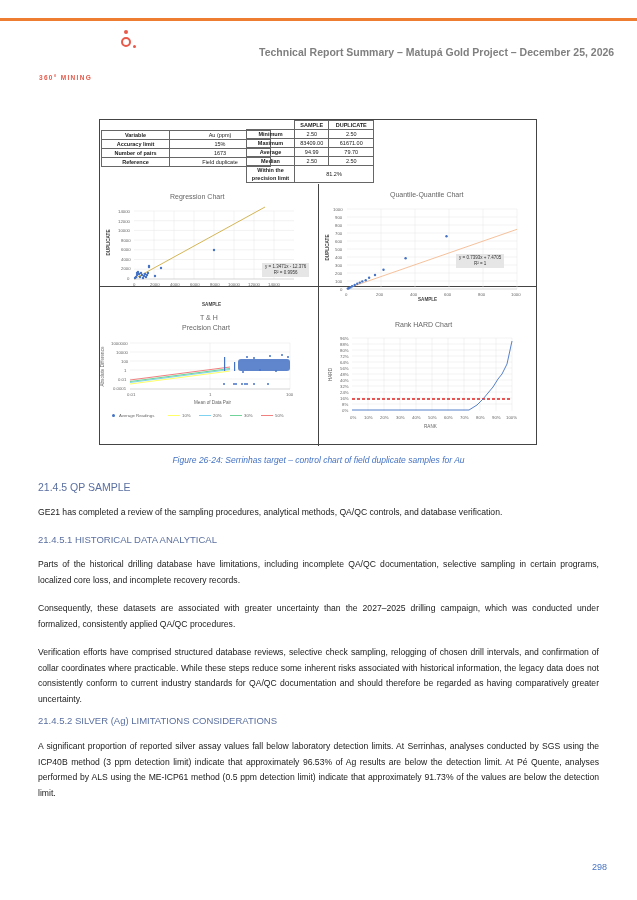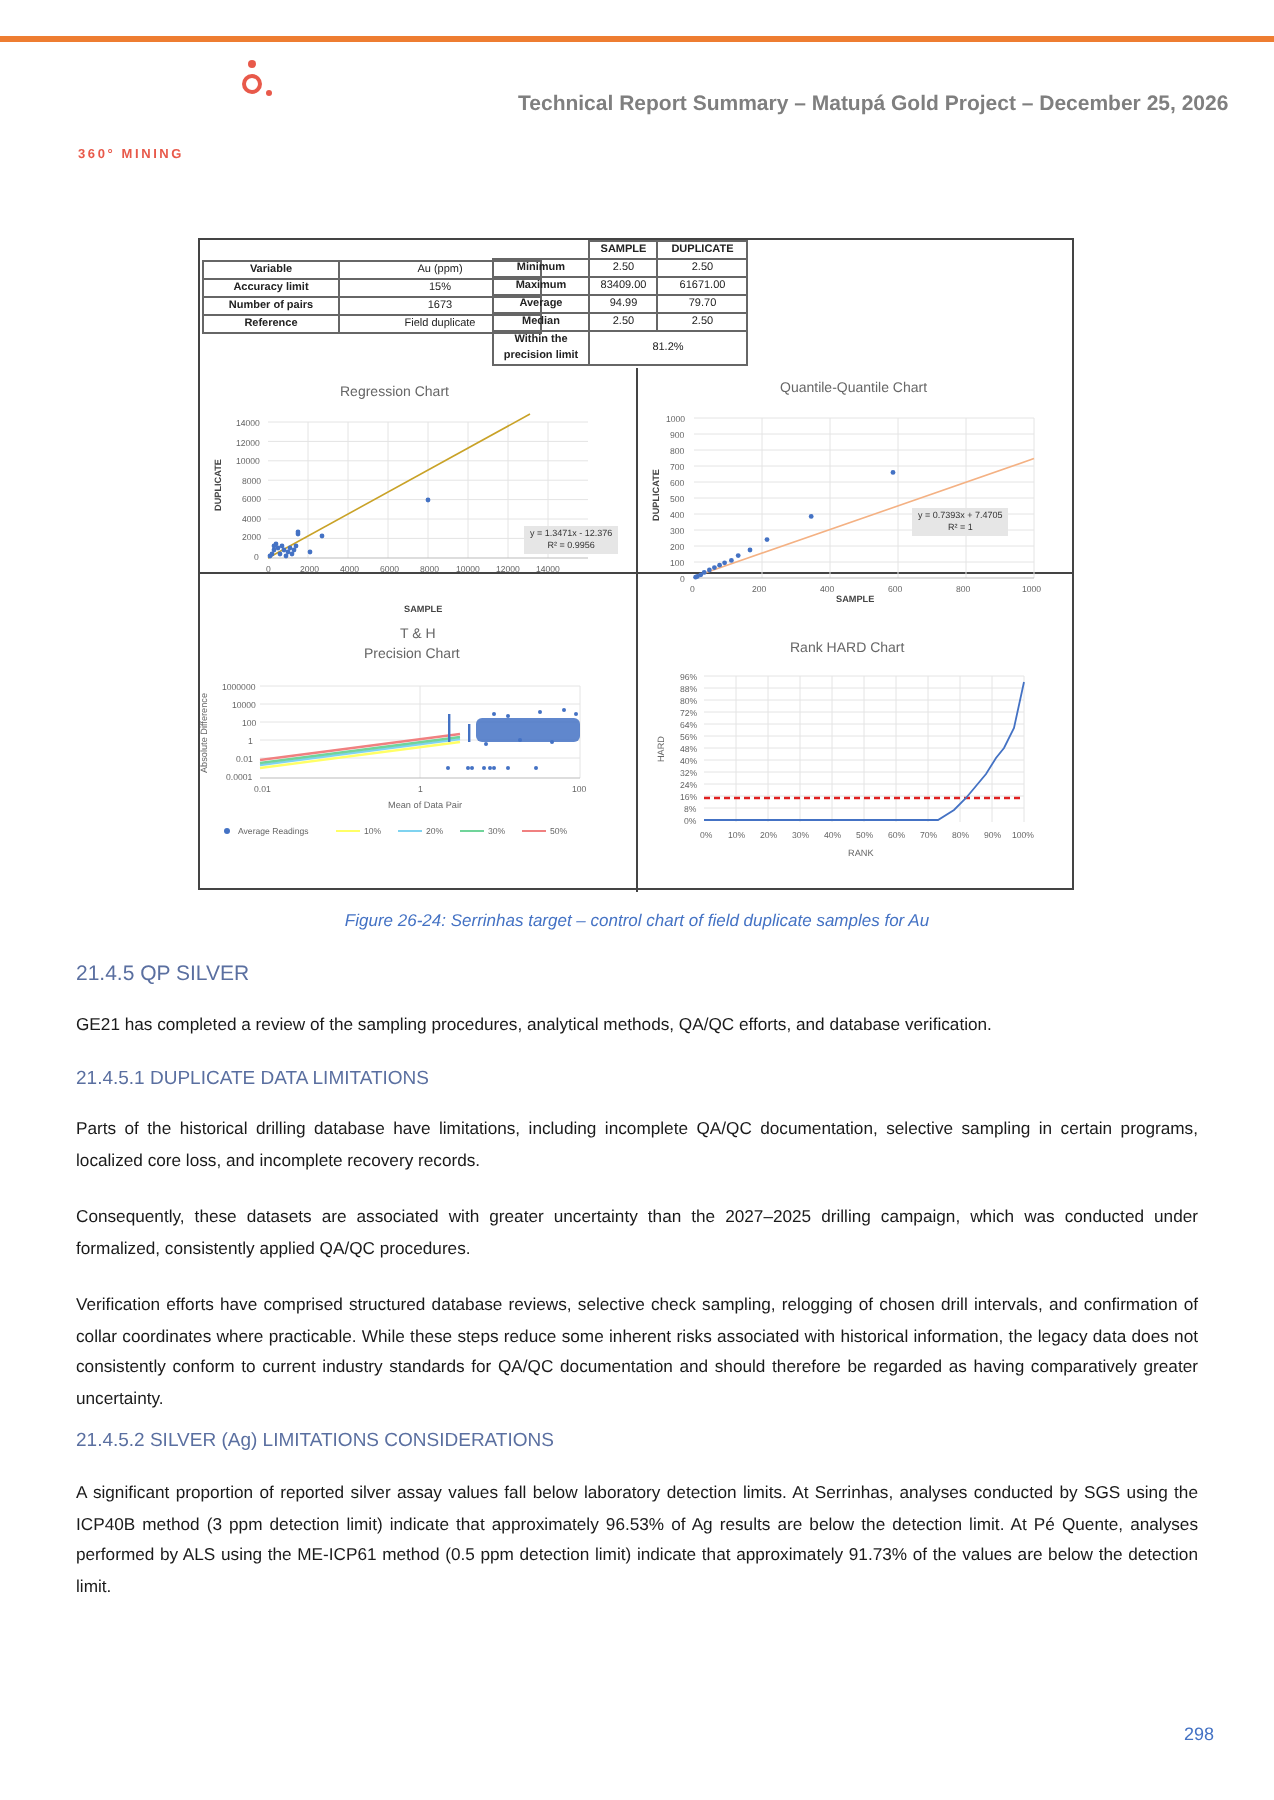--- a/index.html
+++ b/index.html
@@ -357,24 +357,24 @@
     <div class="tick" style="left:406px; top:295px;">100%</div>
     <div class="axis-label light" style="left:324px; top:304px;">RANK</div>
   </div>
 
 </div>
 
 <div class="axis-label" style="left:202px; top:302px;">SAMPLE</div>
 
 <div class="caption">Figure 26-24: Serrinhas target – control chart of field duplicate samples for Au</div>
 
-<div class="h2" style="top:481px;">21.4.5  QP SILVER</div>
-<div class="para" style="top:505px;">GE21 has completed a review of the sampling procedures, analytical methods, QA/QC efforts, and database verification.</div>
-
-<div class="h3" style="top:534px;">21.4.5.1   DUPLICATE DATA LIMITATIONS</div>
+<div class="h2" style="top:481px;">21.4.5  QP SAMPLE</div>
+<div class="para" style="top:505px;">GE21 has completed a review of the sampling procedures, analytical methods, QA/QC controls, and database verification.</div>
+
+<div class="h3" style="top:534px;">21.4.5.1   HISTORICAL DATA ANALYTICAL</div>
 <div class="para" style="top:557px;">Parts of the historical drilling database have limitations, including incomplete QA/QC documentation, selective sampling in certain programs, localized core loss, and incomplete recovery records.</div>
 <div class="para" style="top:601px;"> Consequently, these datasets are associated with greater uncertainty than the 2027–2025 drilling campaign, which was conducted under formalized, consistently applied QA/QC procedures.</div>
 <div class="para" style="top:645px;">Verification efforts have comprised structured database reviews, selective check sampling, relogging of chosen drill intervals, and confirmation of collar coordinates where practicable. While these steps reduce some inherent risks associated with historical information, the legacy data does not consistently conform to current industry standards for QA/QC documentation and should therefore be regarded as having comparatively greater uncertainty.</div>
 
 <div class="h3" style="top:715px;">21.4.5.2   SILVER (Ag) LIMITATIONS CONSIDERATIONS</div>
 <div class="para" style="top:739px;">A significant proportion of reported silver assay values fall below laboratory detection limits. At Serrinhas, analyses conducted by SGS using the ICP40B method (3 ppm detection limit) indicate that approximately 96.53% of Ag results are below the detection limit. At Pé Quente, analyses performed by ALS using the ME-ICP61 method (0.5 ppm detection limit) indicate that approximately 91.73% of the values are below the detection limit.</div>
 
 <div class="page-num">298</div>
 
 </body></html>

